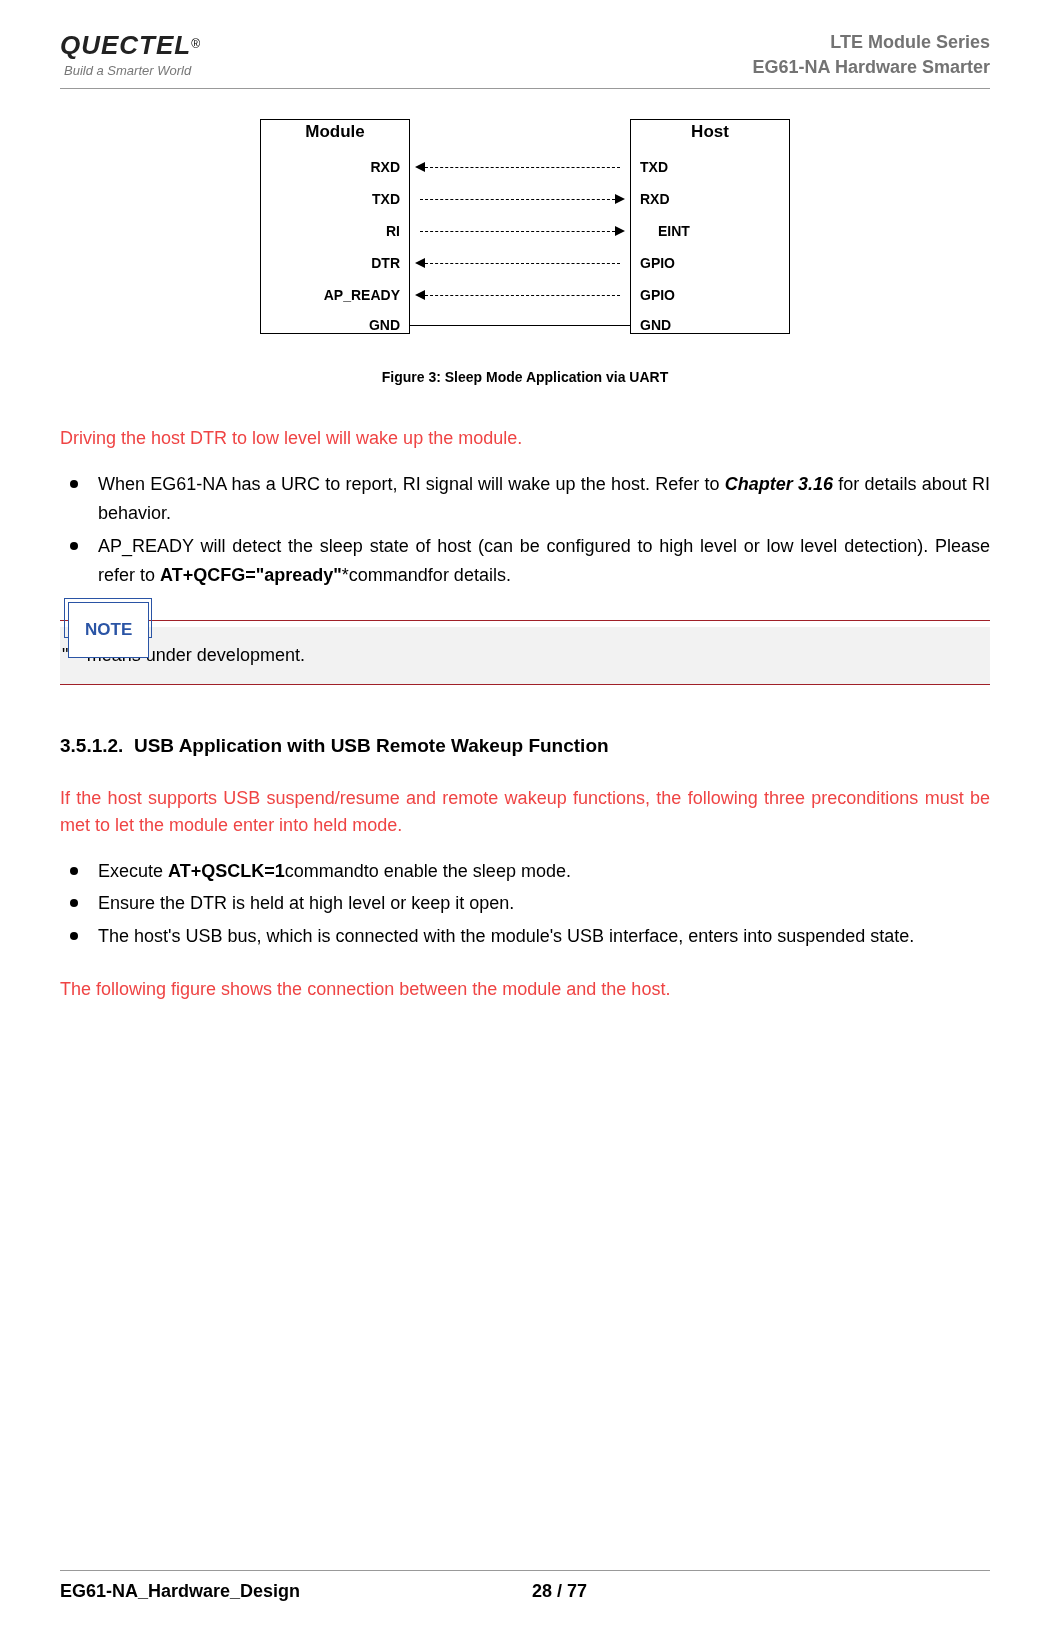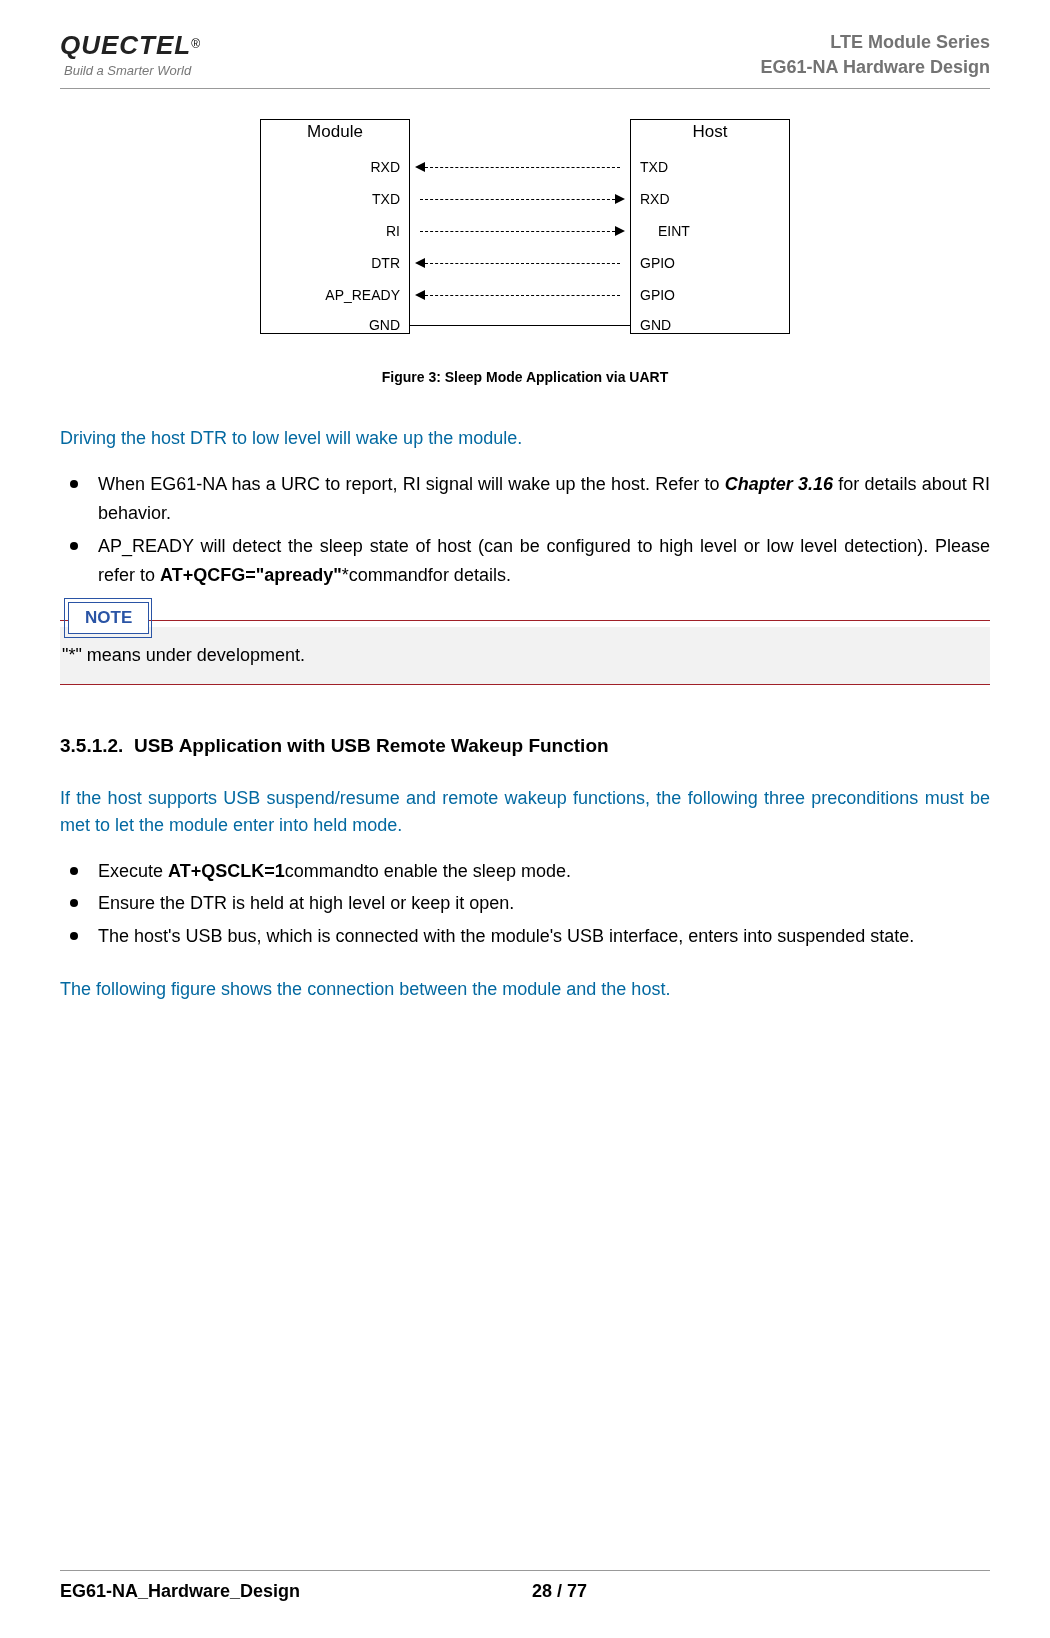--- a/index.html
+++ b/index.html
@@ -46,20 +46,21 @@
       font-size: 18px;
       font-weight: bold;
       color: #737373;
       line-height: 1.4;
     }
     .diagram-area {
       position: relative;
       width: 530px;
       height: 230px;
       margin: 10px auto 20px;
+      font-weight: bold;
     }
     .dbox {
       position: absolute;
       border: 1.5px solid #000;
       background: #fff;
     }
     .dbox-title {
       text-align: center;
       font-size: 17px;
       margin-top: 2px;
@@ -88,21 +89,21 @@
     .arrowhead-l { border-right: 10px solid #000; }
     .arrowhead-r { border-left: 10px solid #000; }
     .fig-caption {
       text-align: center;
       font-weight: bold;
       font-size: 14px;
       margin: 18px 0 40px;
     }
     .body-para {
       font-size: 18px;
-      color: #0369a1;
+      color: #ef4444;
       margin: 18px 0;
       line-height: 1.5;
       text-align: justify;
     }
     ul.bullets {
       list-style: none;
       margin: 10px 0 25px;
     }
     ul.bullets li {
       position: relative;
@@ -126,21 +127,21 @@
     .bolditalic { font-weight: bold; font-style: italic; }
     .note-box {
       position: relative;
       margin: 30px 0 50px;
     }
     .note-tab {
       position: absolute;
       top: -18px;
       left: 8px;
       background: #fff;
-      padding: 5px 16px;
+      padding: 17px 16px;
       font-size: 17px;
       color: #2a54a5;
       font-weight: bold;
       border: 1px solid #2a54a5;
       z-index: 2;
     }
     .note-tab-outline {
       position: absolute;
       top: -22px;
       left: 4px;
@@ -191,21 +192,21 @@
 
 <div class="header">
   <div class="logo-block">
     <div>
       <span class="logo-main">QUECTEL</span><span class="logo-reg">®</span>
     </div>
     <div class="logo-sub">Build a Smarter World</div>
   </div>
   <div class="header-right">
     <div>LTE Module Series</div>
-    <div>EG61-NA Hardware Design</div>
+    <div>EG61-NA Hardware Smarter</div>
   </div>
 </div>
 
 <div class="diagram-area">
 
   <div class="dbox" style="left:0; top:0; width:150px; height:215px;">
     <div class="dbox-title">Module</div>
   </div>
 
   <div class="dbox" style="left:370px; top:0; width:160px; height:215px;">

